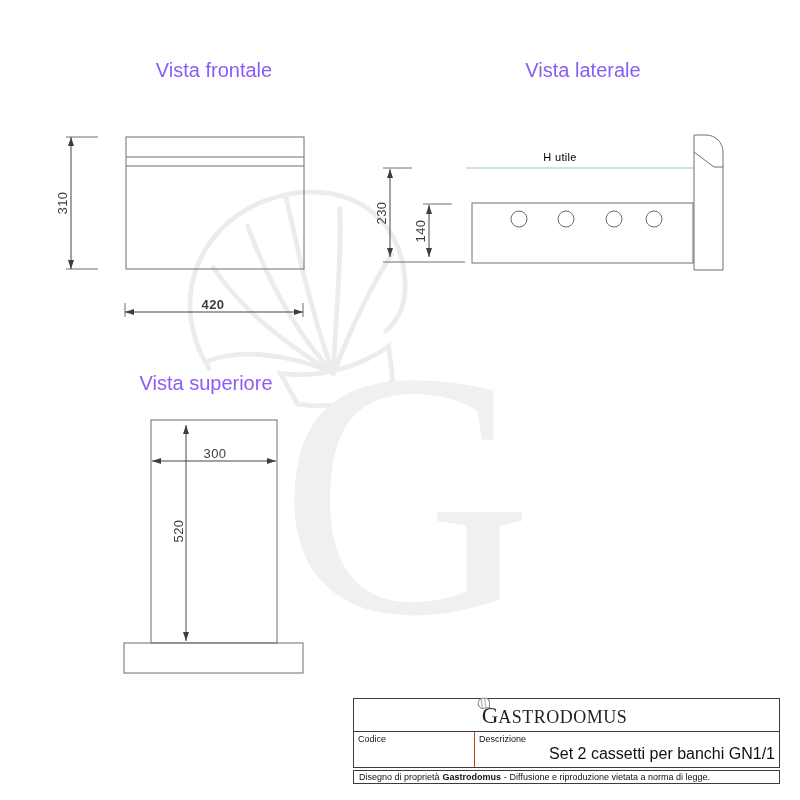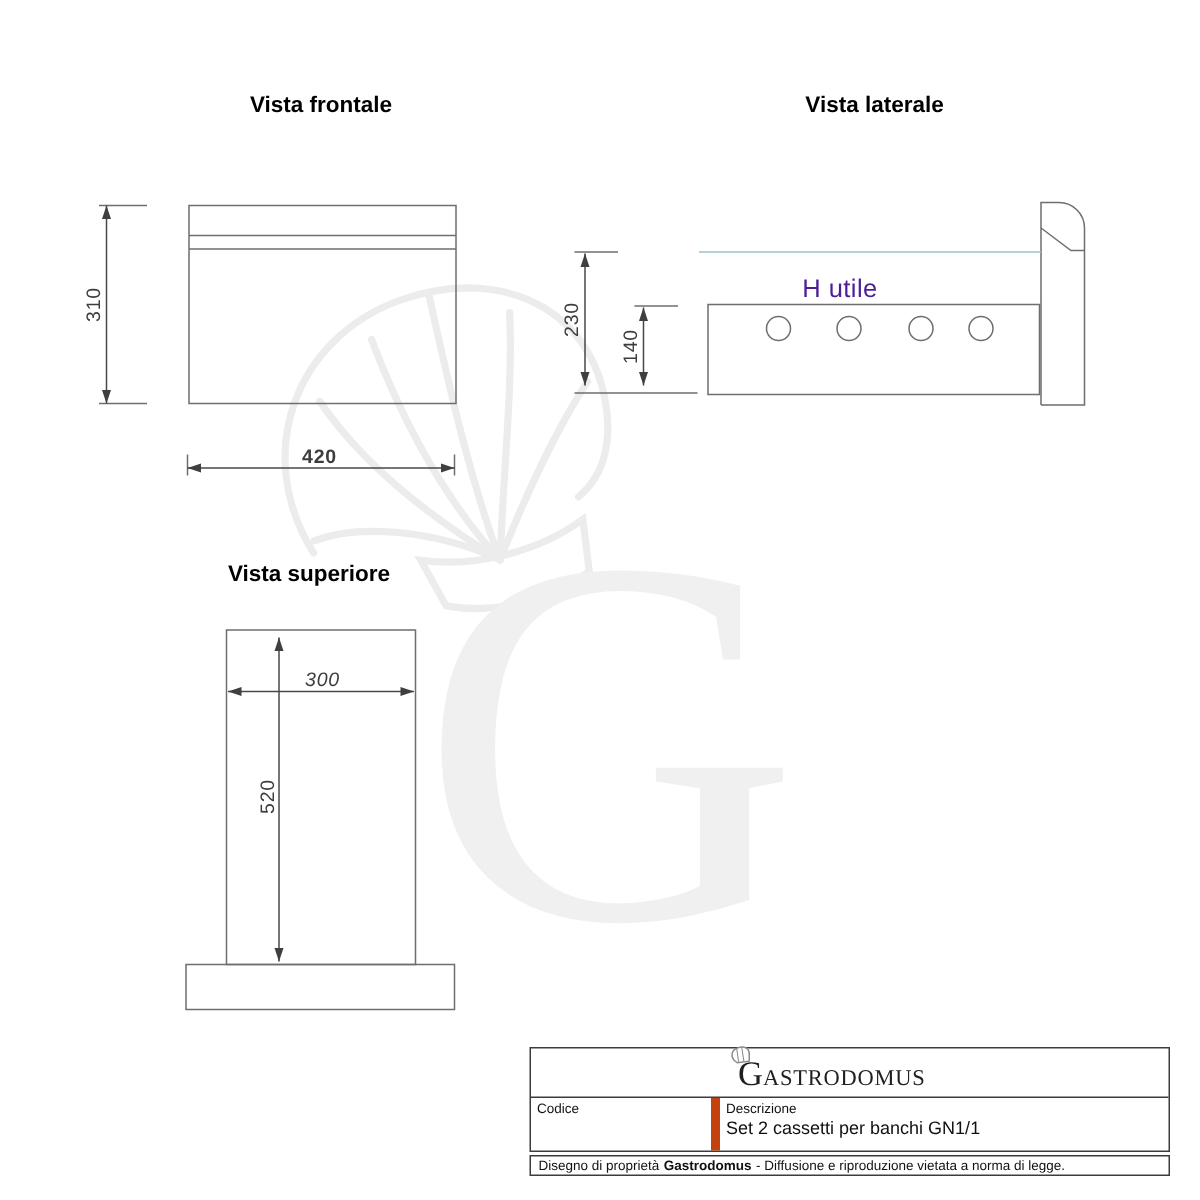--- a/index.html
+++ b/index.html
@@ -12,37 +12,37 @@
   .shape{fill:none;stroke:#6e6e6e;stroke-width:1;}
   .dim{stroke:#474747;stroke-width:1;fill:none;}
   .arrow{fill:#3f3f3f;stroke:none;}
   .stub{stroke:#6e6e6e;stroke-width:1;fill:none;}
   .teal-line{stroke:#9cc2c8;stroke-width:1;fill:none;}
   
   .lbl{position:absolute;z-index:2;transform:translate(-50%,-50%);
        font-size:13px;color:#3d3d3d;white-space:nowrap;letter-spacing:0.5px;}
   .rot{transform:translate(-50%,-50%) rotate(-90deg);}
   .vtitle{position:absolute;z-index:2;transform:translate(-50%,-50%);
-          font-size:15px;font-weight:bold;color:#000000;white-space:nowrap;}
-  .teal-text{color:#4c1d95;font-size:17px;letter-spacing:0.3px;margin-top:36px;}
+          font-size:20px;font-weight:normal;color:#8b5cf6;white-space:nowrap;}
+  .teal-text{color:#000000;font-size:11px;letter-spacing:0.3px;}
   
   .tb{position:absolute;z-index:3;background:#fff;border:1px solid #3c3c3c;box-sizing:border-box;}
   .tb-logo-row{height:33px;border-bottom:1px solid #3c3c3c;display:flex;align-items:flex-end;
                justify-content:center;box-sizing:border-box;padding-bottom:3px;}
   .logo{position:relative;display:flex;align-items:baseline;margin-right:24px;
         font-family:"Liberation Serif",serif;color:#1f1f1f;}
   .logo-hat{position:absolute;left:-6px;top:-10px;}
   .logo-g{font-size:23px;line-height:20px;}
-  .logo-rest{font-size:15px;letter-spacing:0.5px;}
+  .logo-rest{font-size:18px;letter-spacing:0.5px;}
   .tb-mid{display:flex;height:35px;}
   .tb-cell{box-sizing:border-box;padding:2px 4px;}
   .tb-codice{width:120px;}
-  .tb-desc{flex:1;border-left:6px solid #c2410c;}
+  .tb-desc{flex:1;border-left:1px solid #c2410c;}
   .tb-small{display:block;font-size:9px;color:#111;}
-  .tb-value{display:block;font-size:12px;color:#111;margin-top:1px;}
+  .tb-value{display:block;font-size:16px;color:#111;margin-top:1px;text-align:right;}
   .tb-footer{position:absolute;z-index:3;background:#fff;border:1px solid #3c3c3c;
              box-sizing:border-box;display:flex;align-items:center;padding-left:5px;
              font-size:9px;color:#111;white-space:nowrap;}
   .tb-footer b{margin:0 3px 0 3px;}
   .wm-g{font-family:"Liberation Serif",serif;fill:#f0f0f0;}
   .wm-stroke{fill:none;stroke:#ececec;stroke-width:5;stroke-linecap:round;}
 </style>
 </head>
 <body>
 
@@ -121,21 +121,21 @@
 
   <div class="vtitle" style="left:214px;top:70px;">Vista frontale</div>
   <div class="vtitle" style="left:583px;top:70px;text-align:right;">Vista laterale</div>
   <div class="vtitle" style="left:206px;top:383px;text-align:center;">Vista superiore</div>
 
   <div class="lbl rot" style="left:62px;top:203px;">310</div>
   <div class="lbl" style="left:213px;top:304px;font-weight:bold;">420</div>
   <div class="lbl rot" style="left:381px;top:213px;">230</div>
   <div class="lbl rot" style="left:420px;top:231px;">140</div>
   <div class="lbl teal-text" style="left:560px;top:157px;">H utile</div>
-  <div class="lbl" style="left:215px;top:453px;font-style:italic;">300</div>
+  <div class="lbl" style="left:215px;top:453px;">300</div>
   <div class="lbl rot" style="left:178px;top:531px;">520</div>
 
   <div class="tb" style="left:353px;top:698px;width:427px;height:70px;">
     <div class="tb-logo-row">
       <div class="logo">
         <svg class="logo-hat" width="18" height="15" viewBox="0 0 18 15">
           <g transform="rotate(-15 9 8)">
             <path d="M3,9.5 C1,5.5 3.5,2 7.5,2 C12,1.5 15,4.5 13.5,8.5 L12.5,12.5 L4.5,11.5 Z" fill="#ffffff" stroke="#8a8a8a" stroke-width="1"></path>
             <path d="M6.5,2.5 L5.5,11" fill="none" stroke="#8a8a8a" stroke-width="0.7"></path>
             <path d="M10,2.2 L9,11.5" fill="none" stroke="#8a8a8a" stroke-width="0.7"></path>

